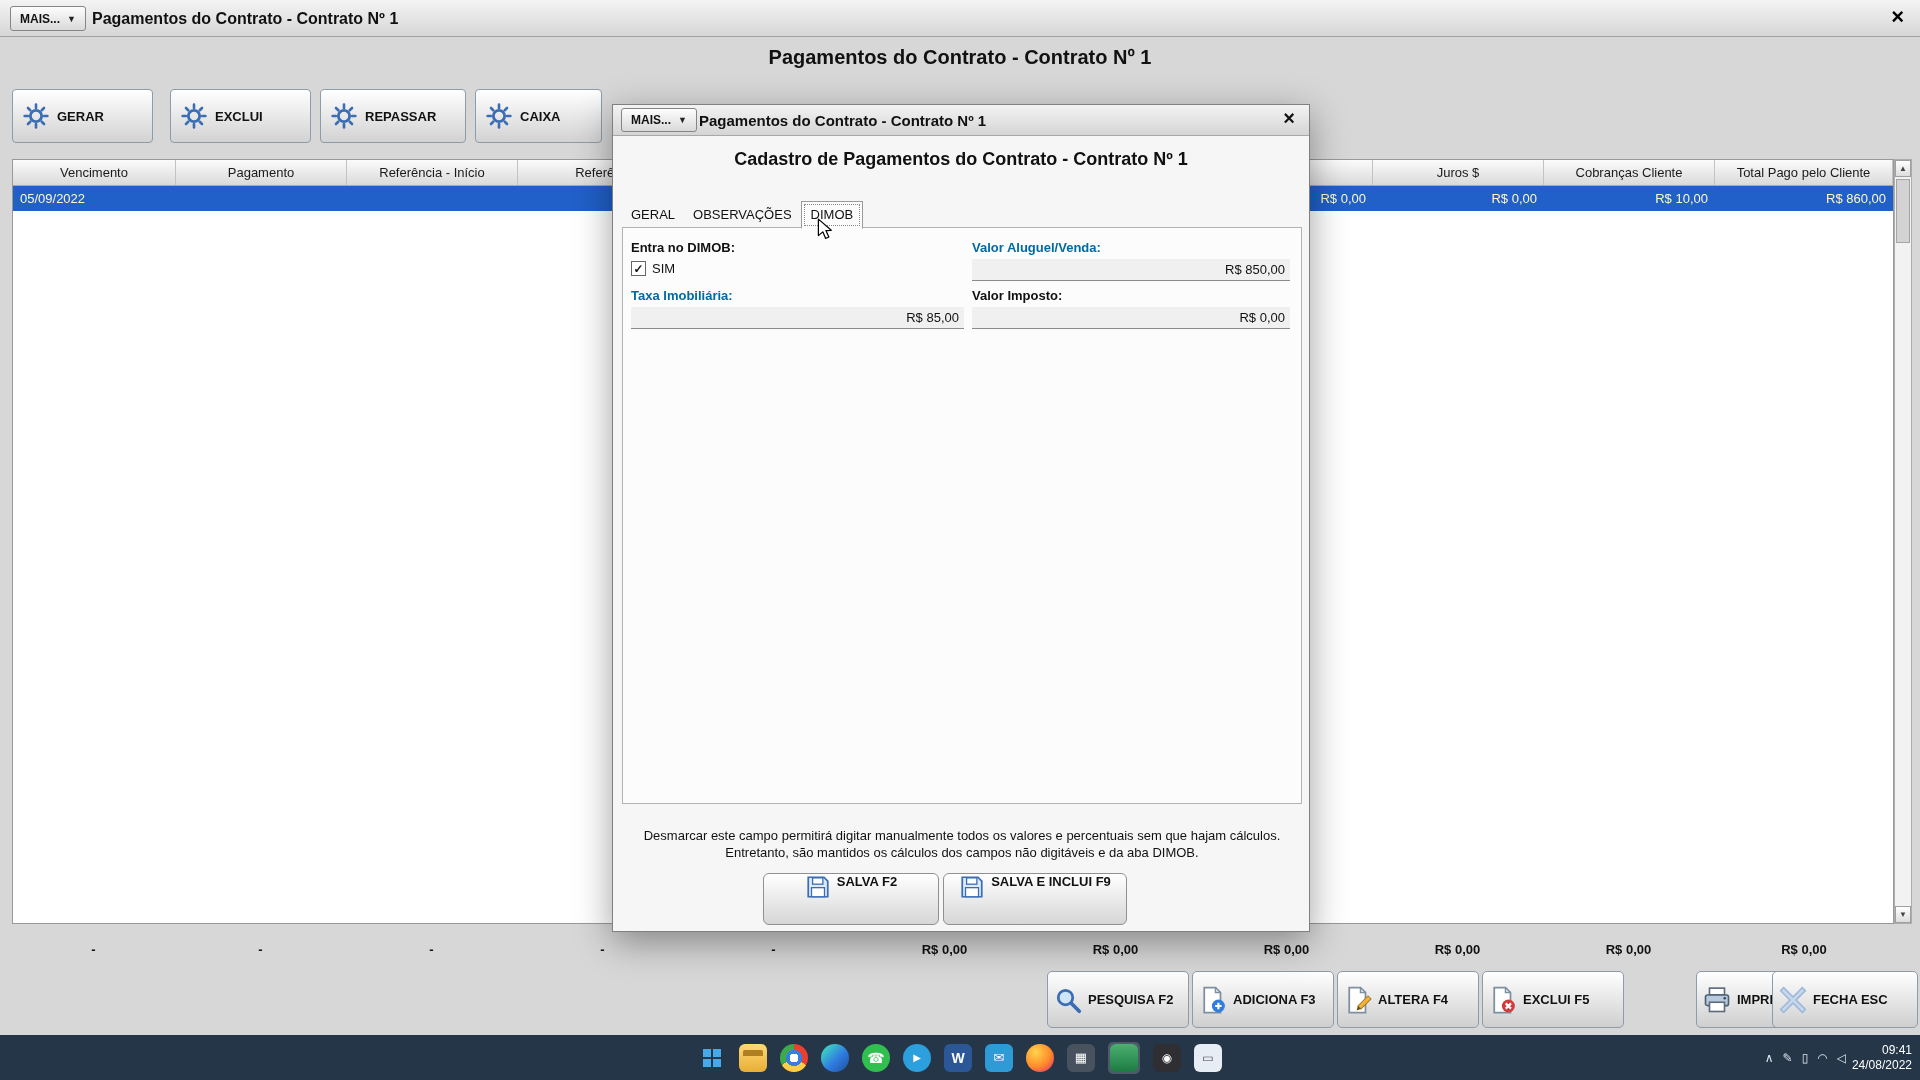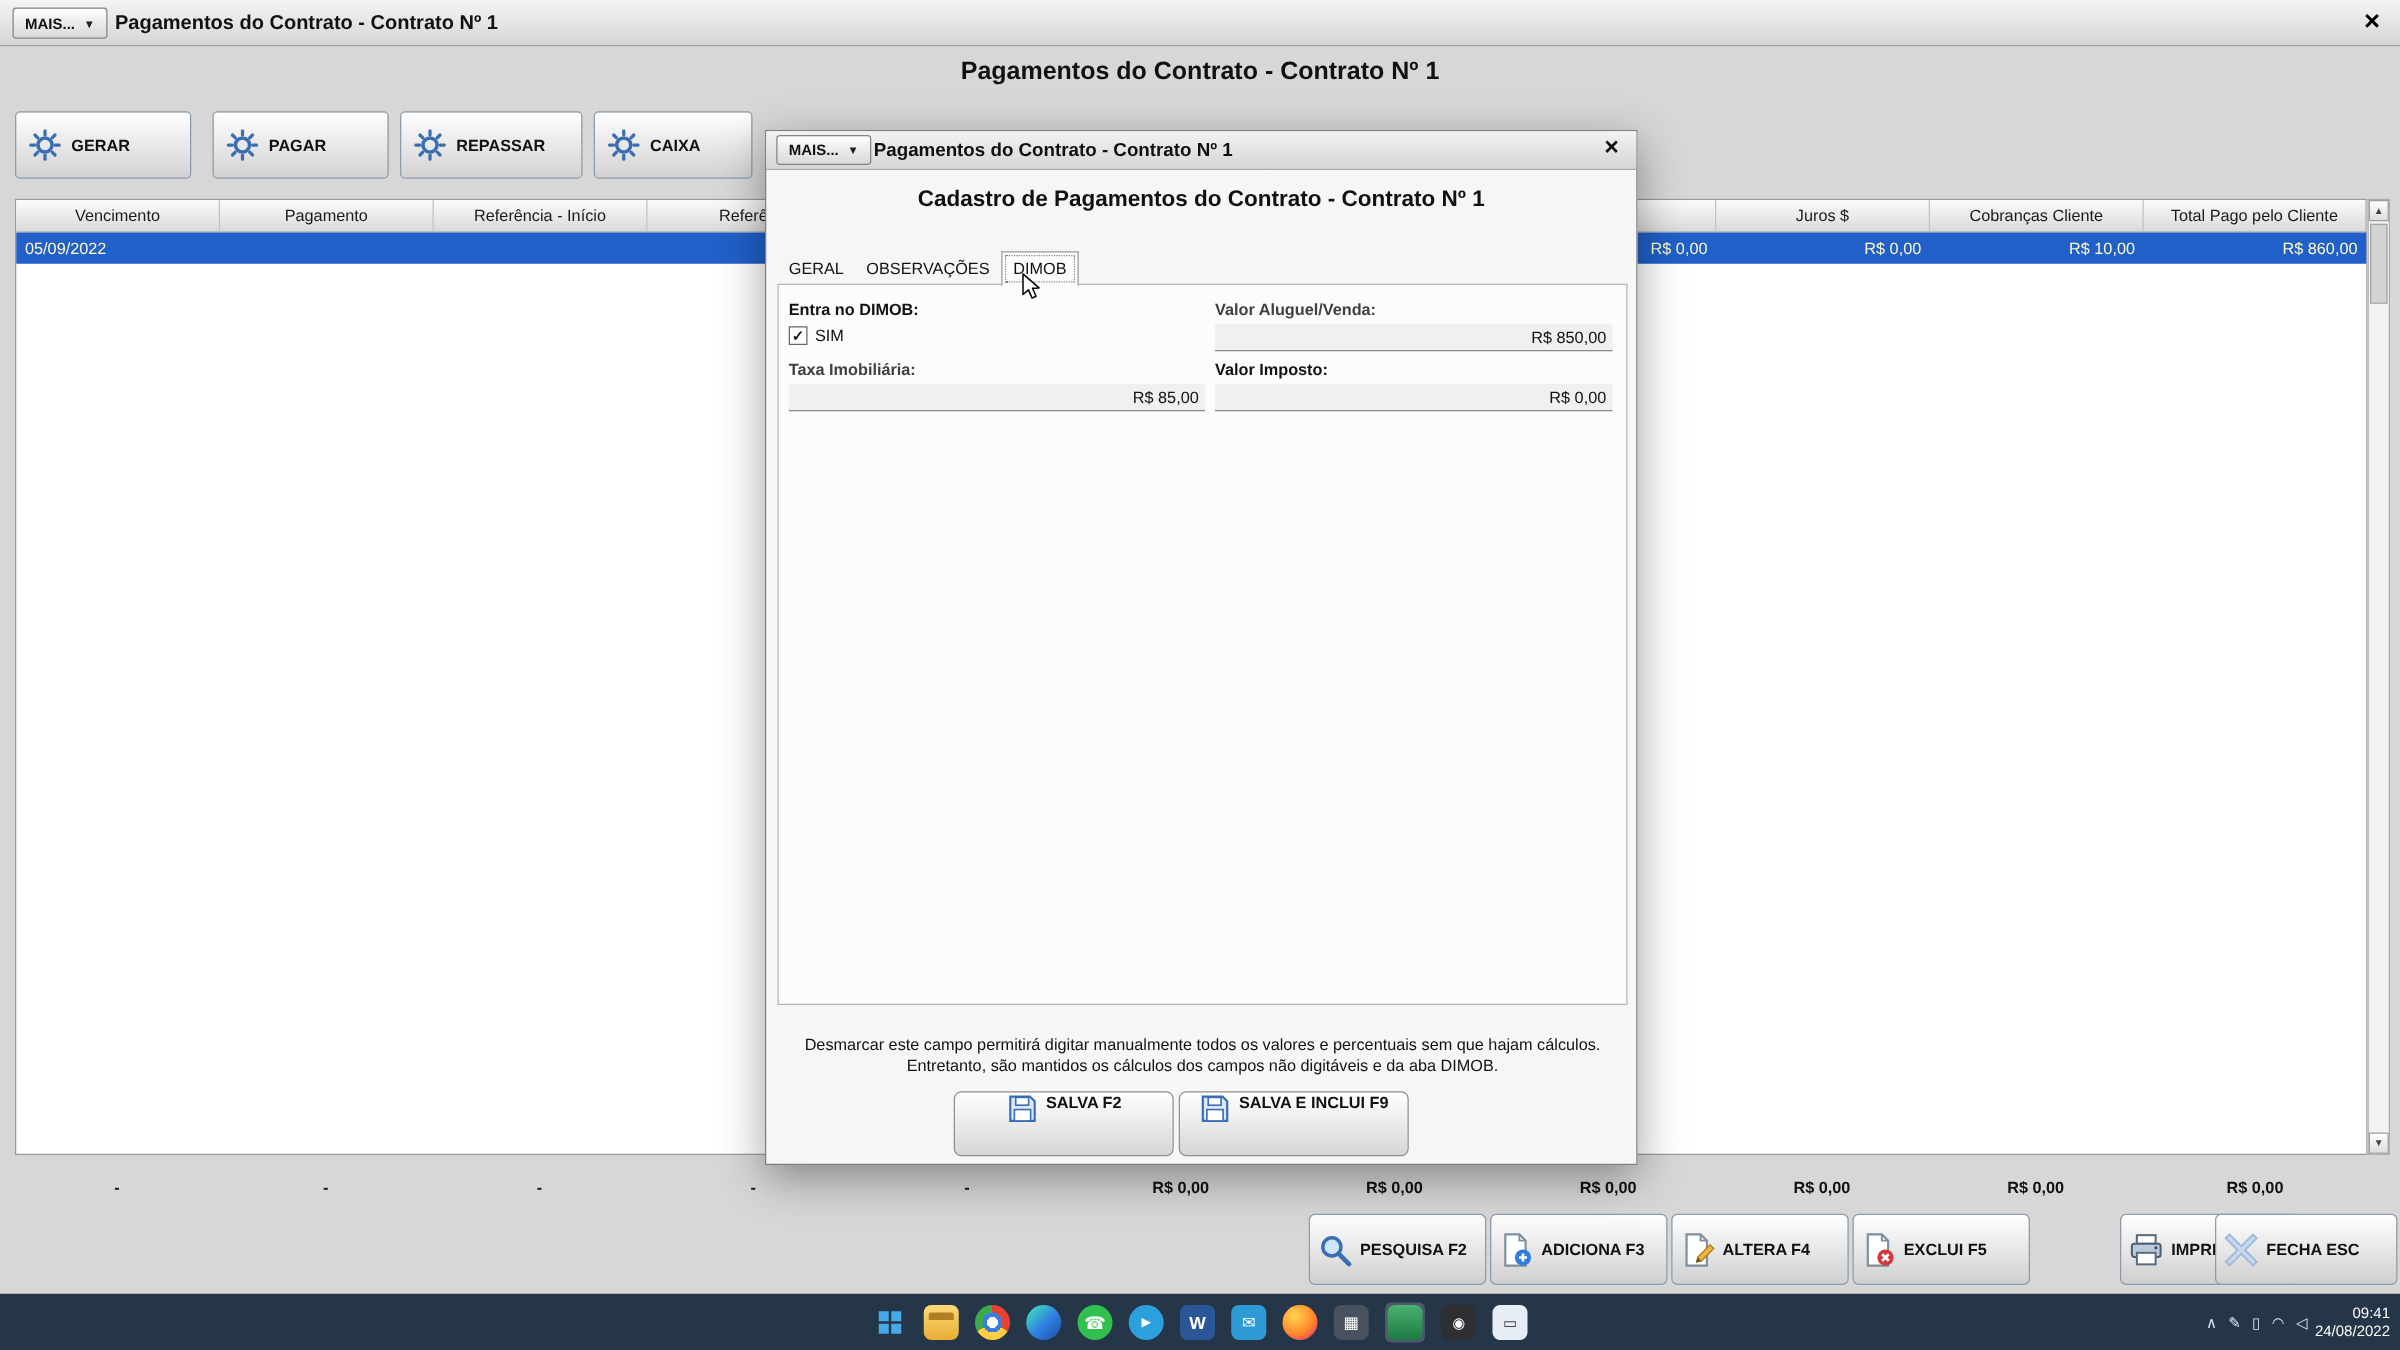--- a/index.html
+++ b/index.html
@@ -72,21 +72,21 @@
   .dlg-close { position:absolute; right:14px; top:2px; font-size:20px; font-weight:bold; }
   .dlg-heading { position:absolute; left:0; top:44px; width:100%; text-align:center;
     font-size:18px; font-weight:bold; }
   .tabs { position:absolute; left:9px; top:95px; height:28px; display:flex; align-items:flex-end; z-index:2; }
   .tab { padding:5px 9px 6px; font-size:13px; }
   .tab.active { background:#fcfcfc; border:1px solid #9a9a9a; border-bottom:1px solid #fcfcfc;
     outline:1px dotted #888; outline-offset:-4px; margin-bottom:-1px; }
   .panel { position:absolute; left:9px; top:122px; width:680px; height:577px;
     background:#fcfcfc; border:1px solid #b3b3b3; }
   .f-label { position:absolute; font-size:13px; font-weight:bold; }
-  .f-label.dim { color:#404040; }
+  .f-label.dim { color:#0369a1; }
   .f-field { position:absolute; height:22px; background:#f0f0f0; border-bottom:1px solid #8a8a8a;
     font-size:13px; display:flex; align-items:center; justify-content:flex-end; padding:0 5px; }
   .cbx-row { position:absolute; left:8px; top:33px; display:flex; align-items:center; gap:6px; font-size:13px; }
   .cbx { width:15px; height:15px; background:#fff; border:1px solid #666; display:flex;
     align-items:center; justify-content:center; font-size:12px; font-weight:bold; color:#111; }
   .dlg-note { position:absolute; left:10px; top:722px; width:678px; text-align:center;
     font-size:13px; line-height:17px; }
   .dlg-btn { position:absolute; top:768px; height:52px; display:flex; 
     justify-content:center; gap:6px; background:linear-gradient(#ffffff,#d6d6d6);
     border:1px solid #909090; border-radius:6px; font-size:13px; font-weight:bold; }
@@ -205,21 +205,21 @@
 <div class="tool-btn" id="btn-gerar">
   <svg class="svg26">
       <use href="#gear"></use>
     </svg>
   <span>GERAR</span>
 </div>
 <div class="tool-btn" id="btn-pagar">
   <svg class="svg26">
       <use href="#gear"></use>
     </svg>
-  <span>PAGAR</span>
+  <span>EXCLUI</span>
 </div>
 <div class="tool-btn" id="btn-repassar">
   <svg class="svg26">
       <use href="#gear"></use>
     </svg>
   <span>REPASSAR</span>
 </div>
 <div class="tool-btn" id="btn-caixa">
   <svg class="svg26">
       <use href="#gear"></use>

